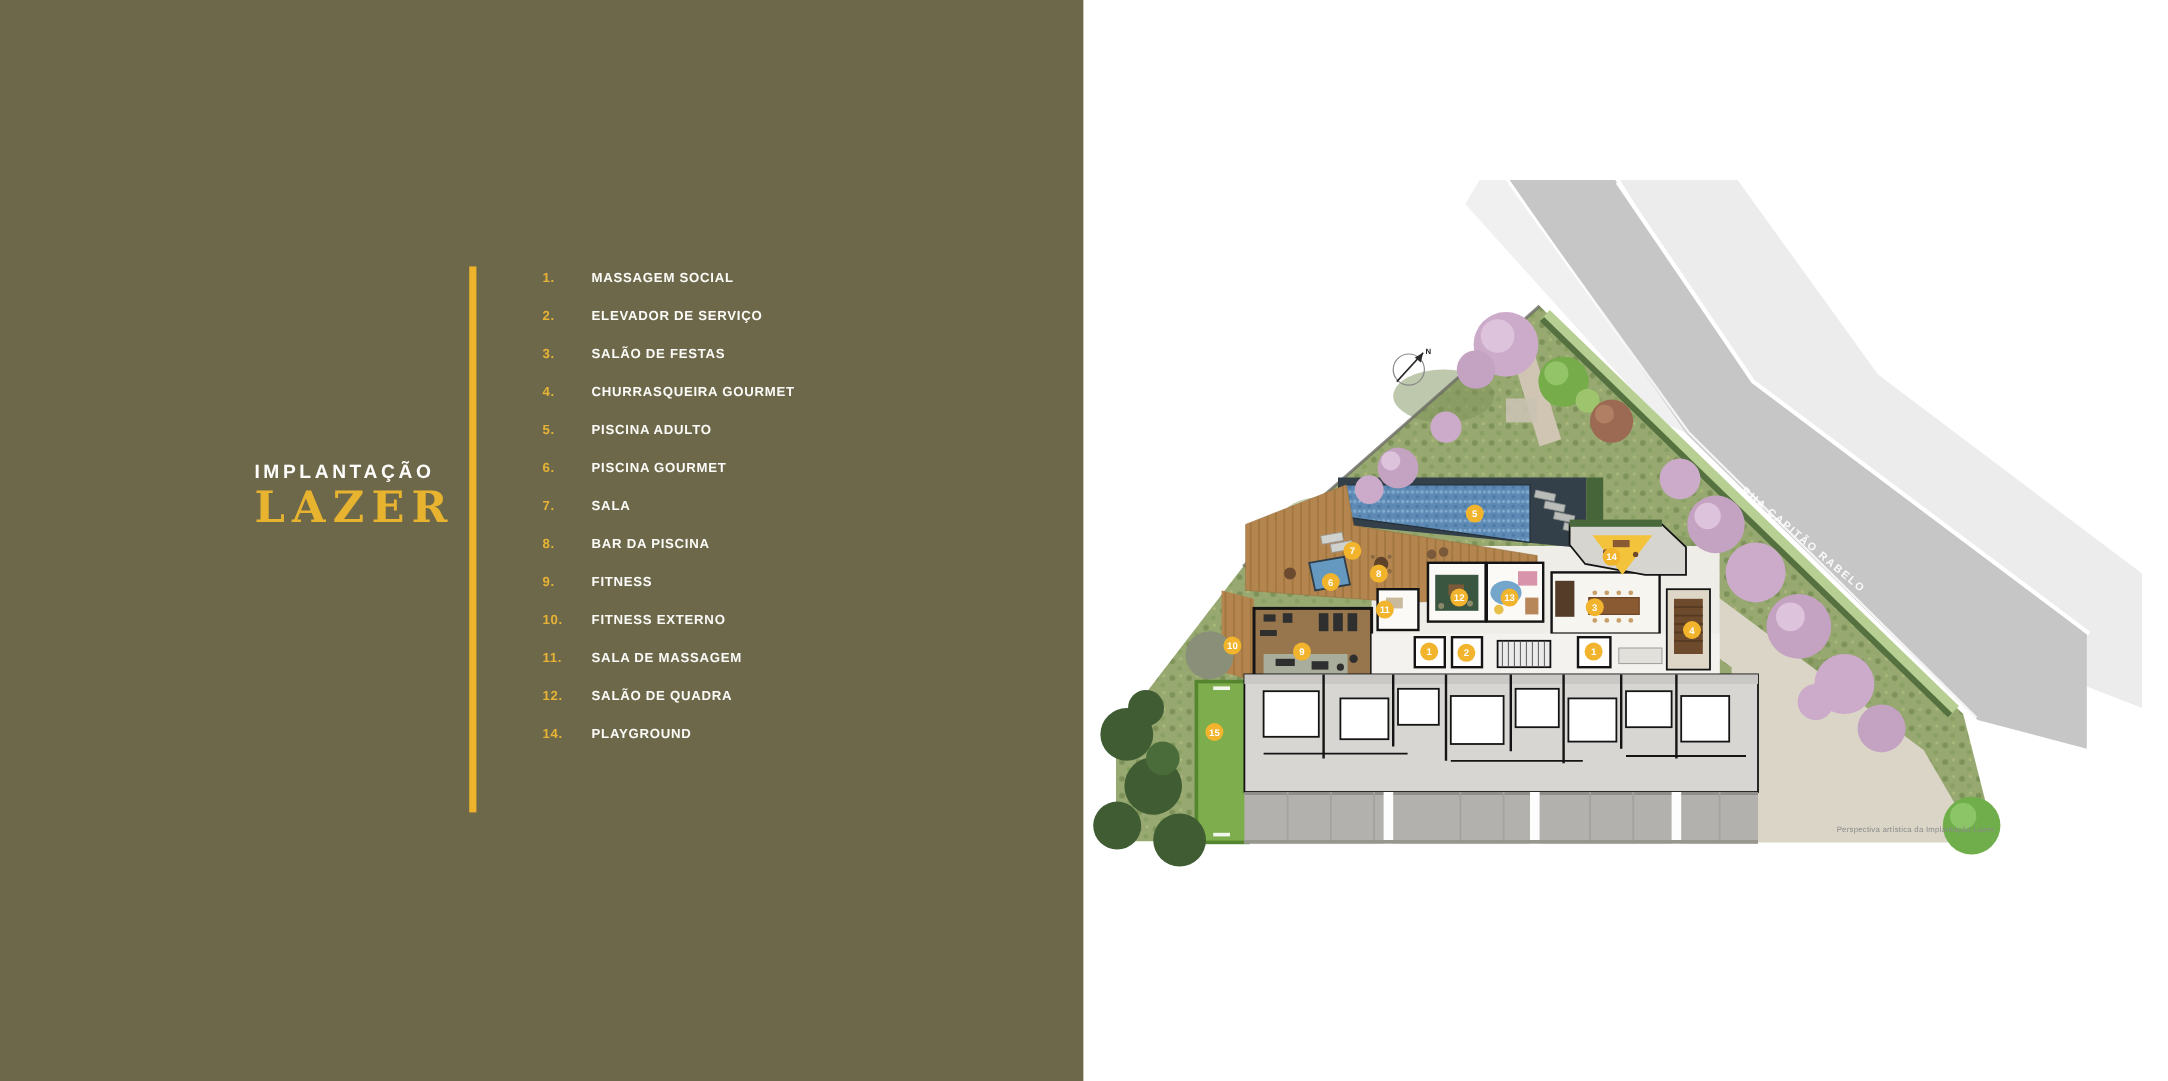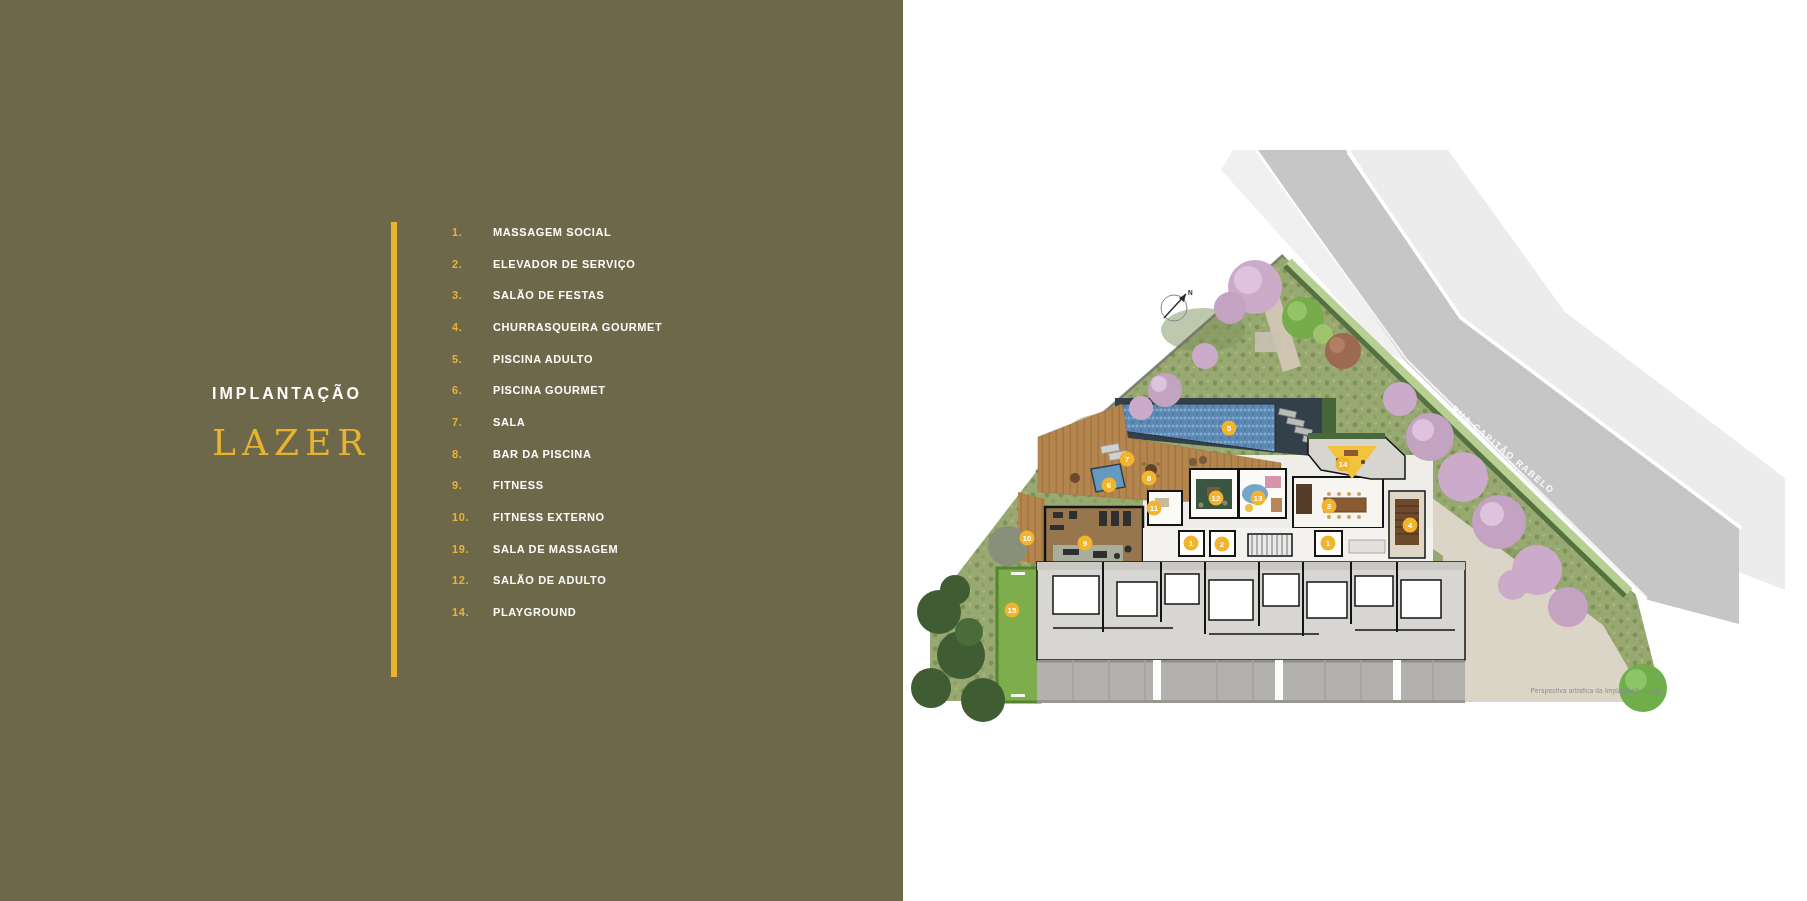--- a/index.html
+++ b/index.html
@@ -3,21 +3,21 @@
 <meta charset="utf-8">
 <style>
   html,body{margin:0;padding:0;background:#fff;}
   .page{position:relative;width:1807px;height:901px;overflow:hidden;font-family:"Liberation Sans",sans-serif;background:#ffffff;}
   .panel-left{position:absolute;left:0;top:0;width:903px;height:901px;background:#6e684b;}
   .panel-right{position:absolute;left:903px;top:0;width:904px;height:901px;background:#ffffff;}
 
   
   .title-block{position:absolute;left:212px;top:385px;}
   .section-label{color:#fdfdfb;font-size:16px;font-weight:700;letter-spacing:3px;}
-  .title-main{color:#e8b32e;font-family:"DejaVu Serif",serif;font-weight:400;font-size:36px;letter-spacing:6px;line-height:40px;margin-top:20px;}
+  .title-main{color:#e8b32e;font-family:"DejaVu Serif",serif;font-weight:700;font-size:36px;letter-spacing:6px;line-height:40px;margin-top:0;}
 
   
   .legend-bar{position:absolute;left:391px;top:222px;width:6px;height:455px;background:#edb32b;}
   .legend-list{position:absolute;left:452px;top:216px;width:330px;}
   .legend-item{display:flex;align-items:center;height:31.7px;font-size:11px;font-weight:700;letter-spacing:.6px;}
   .legend-num{width:41px;color:#e7b335;}
   .legend-label{color:#fbfbf8;}
 
   
   .disclaimer{position:absolute;left:903px;top:864px;width:904px;text-align:center;color:#9b9b9b;font-size:6.5px;letter-spacing:.2px;line-height:9px;}
@@ -76,26 +76,26 @@
         </div>
         <div class="legend-item">
           <span class="legend-num">9.</span>
           <span class="legend-label">FITNESS</span>
         </div>
         <div class="legend-item">
           <span class="legend-num">10.</span>
           <span class="legend-label">FITNESS EXTERNO</span>
         </div>
         <div class="legend-item">
-          <span class="legend-num">19.</span>
+          <span class="legend-num">11.</span>
           <span class="legend-label">SALA DE MASSAGEM</span>
         </div>
         <div class="legend-item">
           <span class="legend-num">12.</span>
-          <span class="legend-label">SALÃO DE ADULTO</span>
+          <span class="legend-label">SALÃO DE QUADRA</span>
         </div>
         <div class="legend-item">
           <span class="legend-num">14.</span>
           <span class="legend-label">PLAYGROUND</span>
         </div>
       </div>
   </div>
 
   <div class="panel-right">
 

